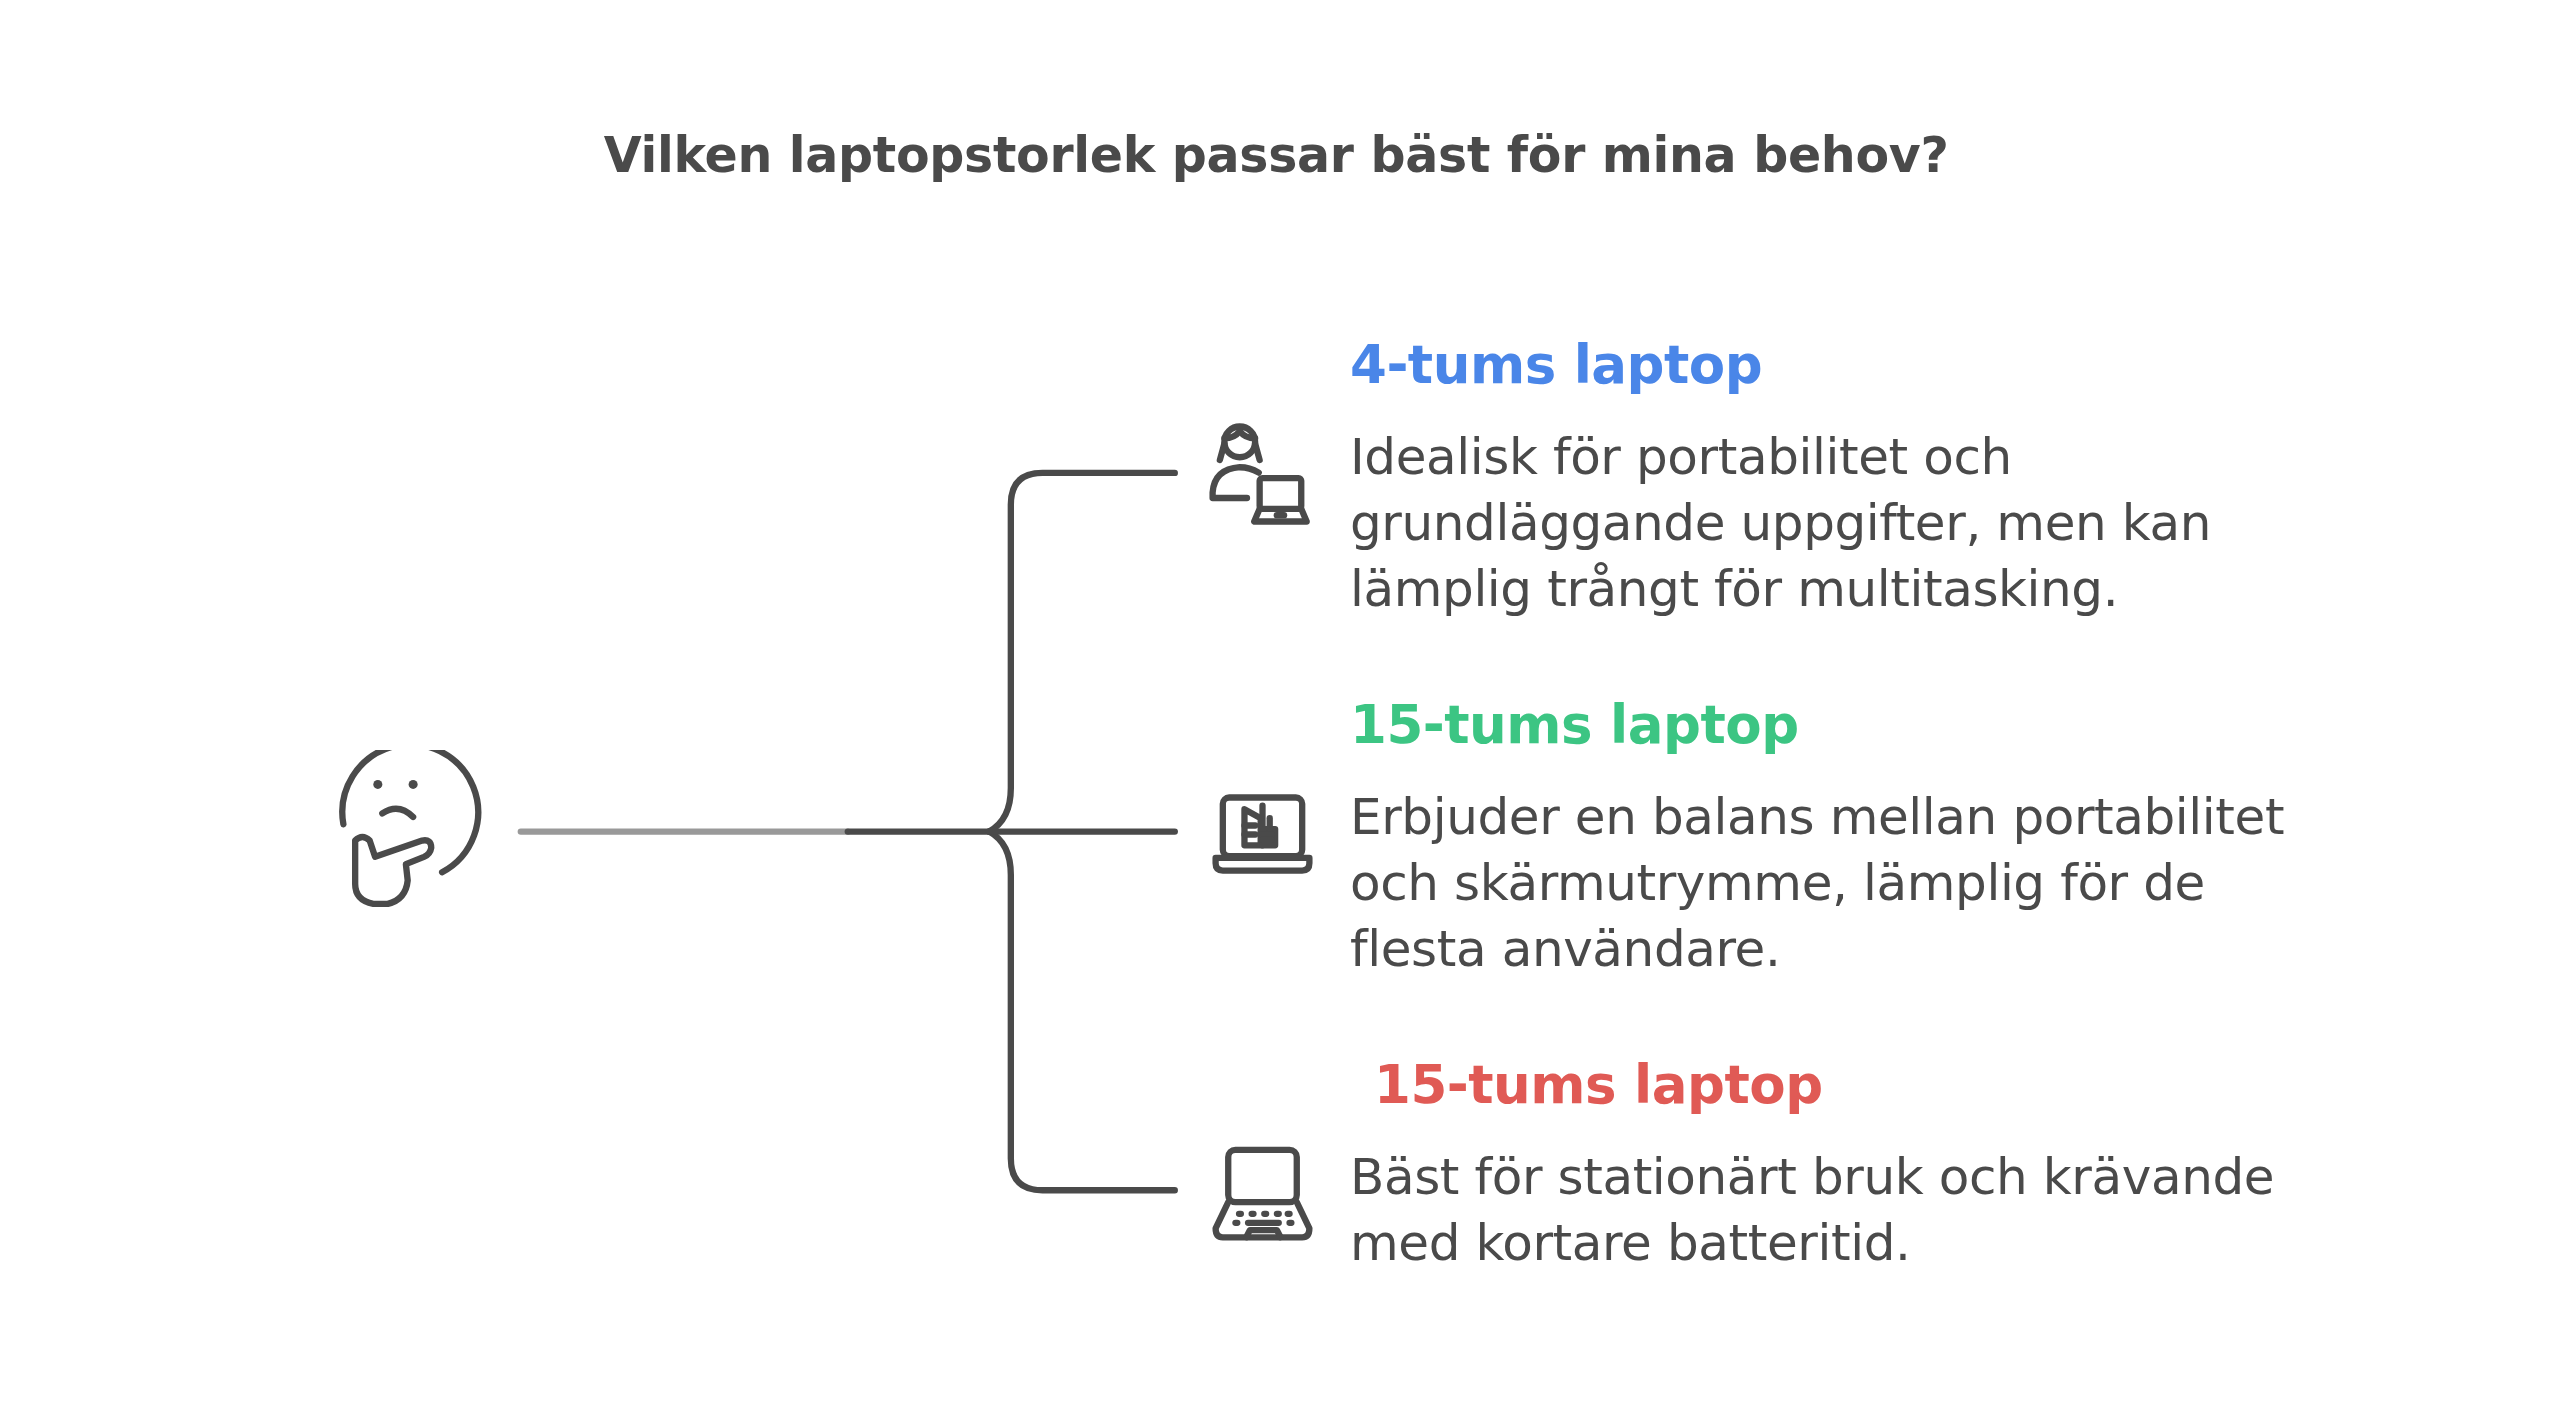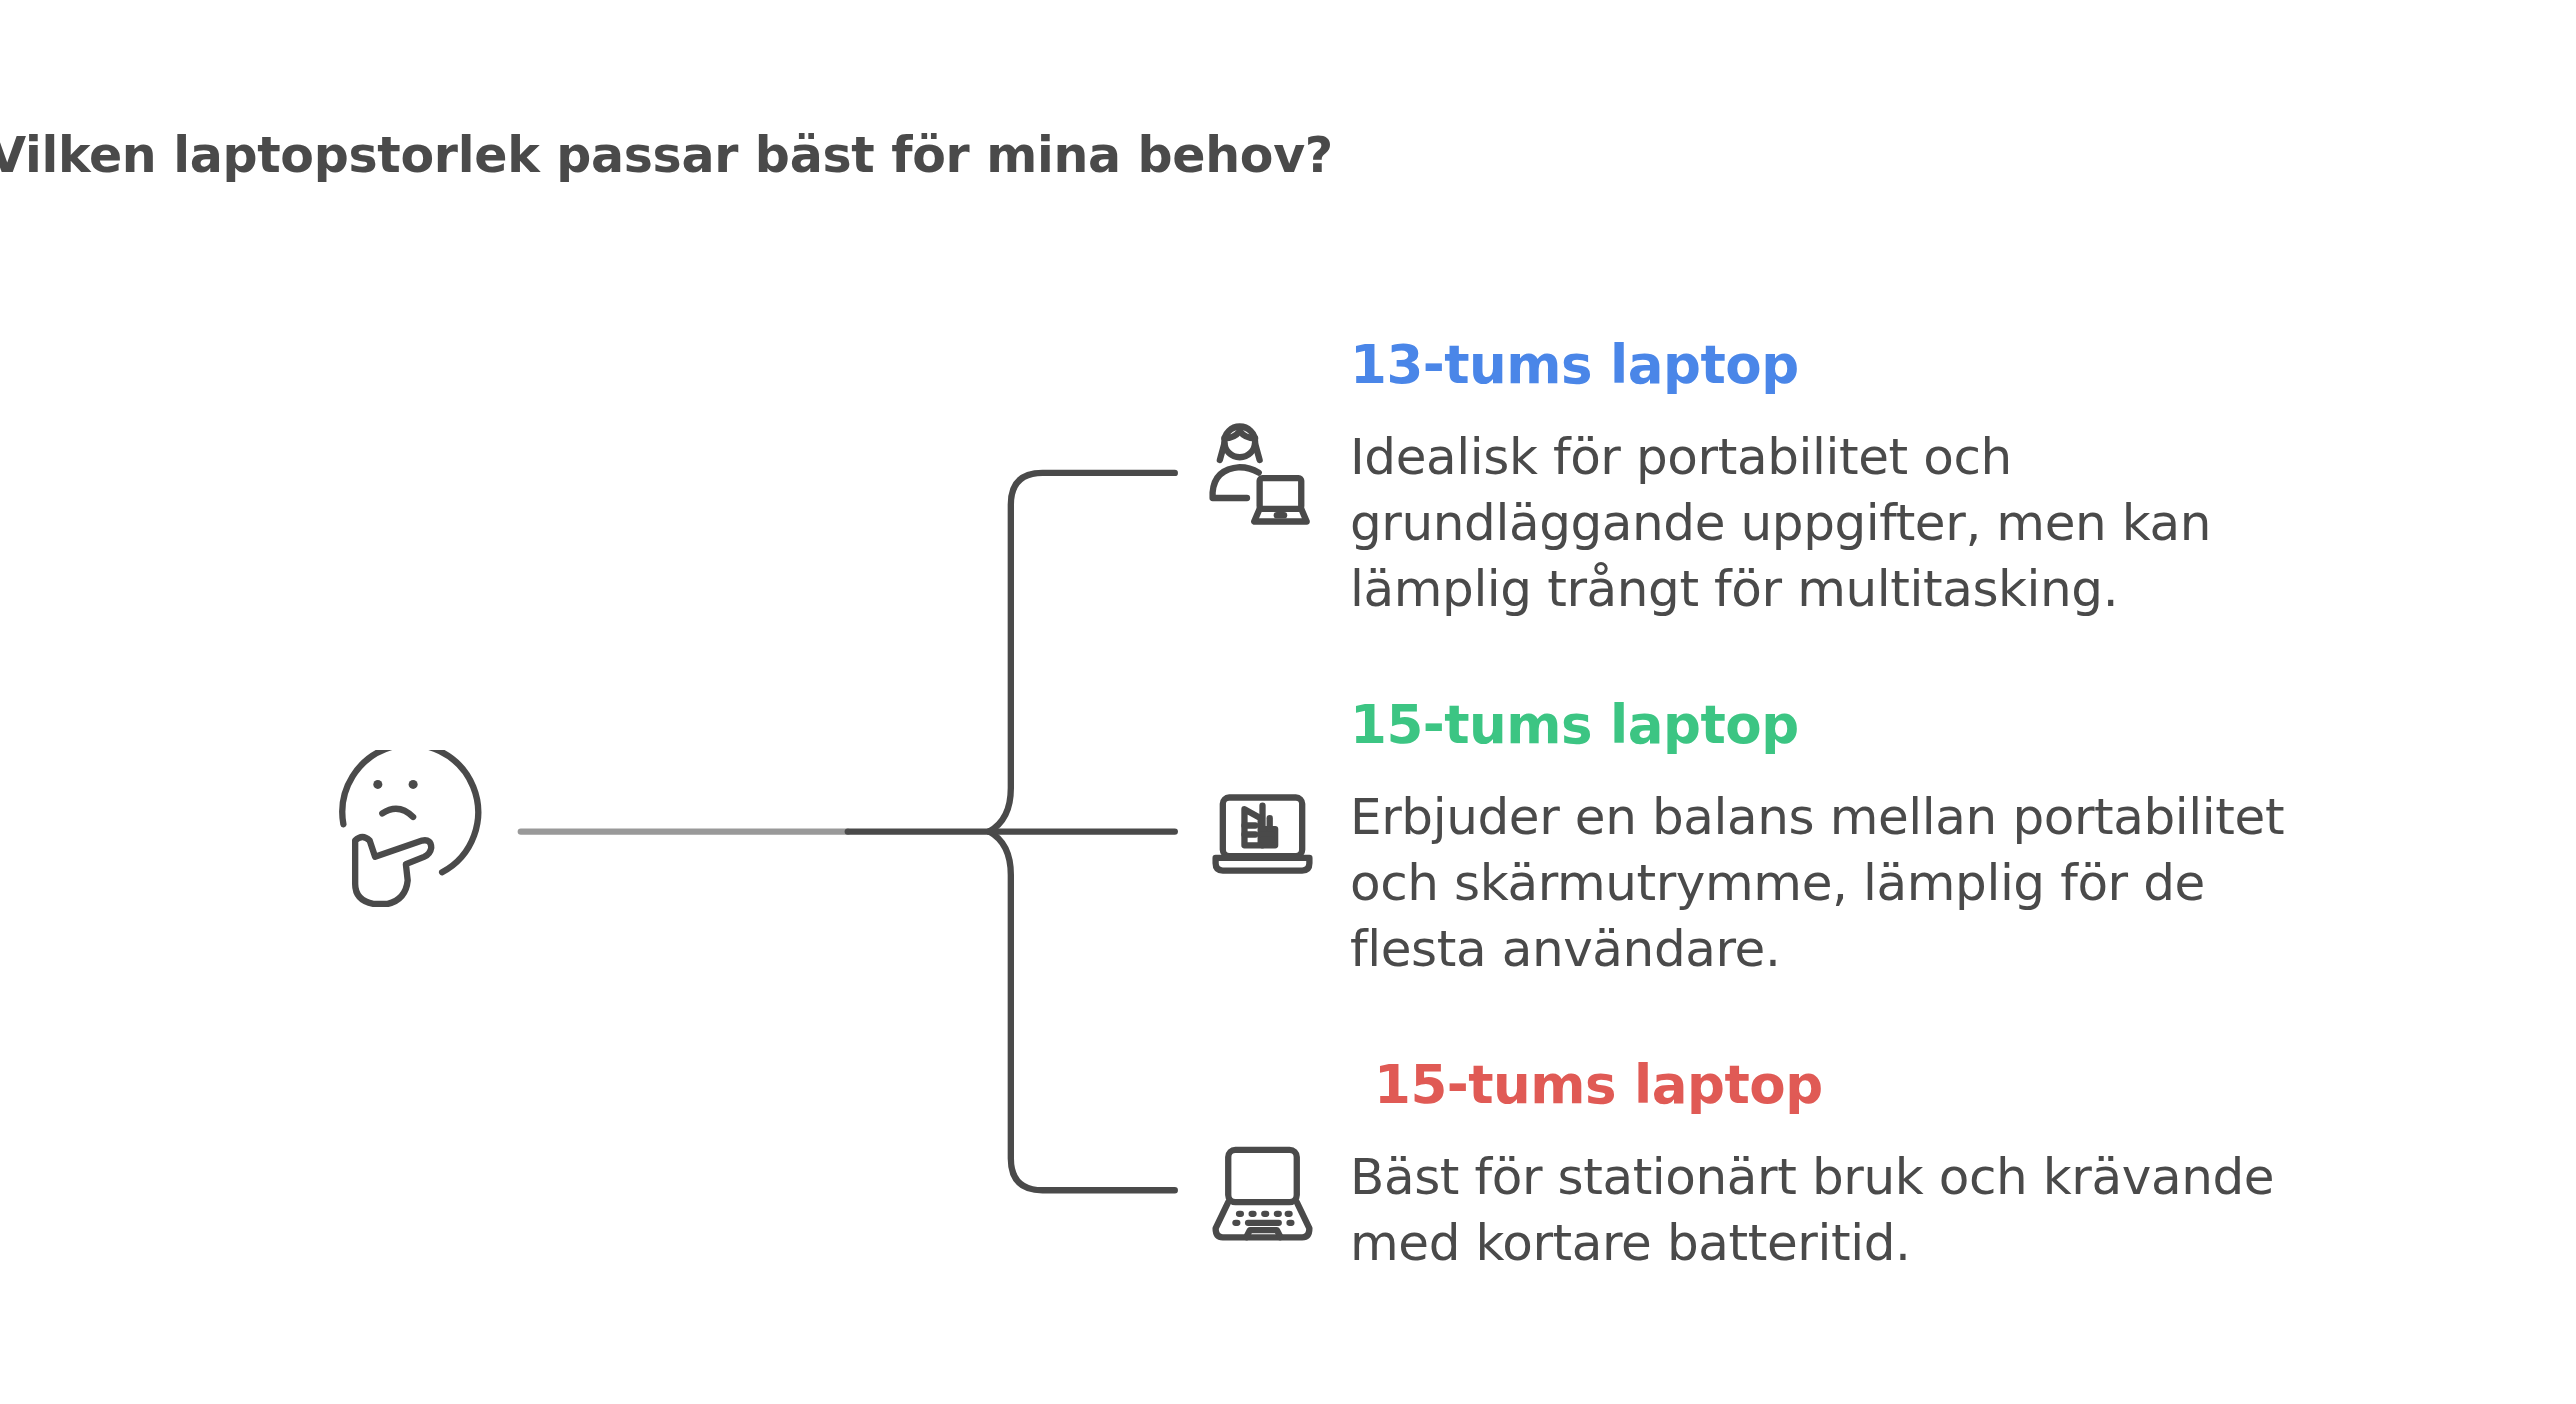--- a/index.html
+++ b/index.html
@@ -1,18 +1,18 @@
 <!DOCTYPE html>
 <html style="font-size:14.5px"><head>
 <meta charset="utf-8">
 <style>
   html, body { margin: 0; padding: 0; background: #ffffff; }
   body { width: 2576px; height: 1405px; position: relative; overflow: hidden;
          font-family: "DejaVu Sans", "Liberation Sans", sans-serif; color: #4a4a4a; }
-  .title { position: absolute; left: 0; width: 2576px; top: 127px; 
+  .title { position: absolute; left: 0; width: 2576px; top: 127px; text-align: center;
            font-size: 49px; font-weight: bold; color: #4a4a4a; letter-spacing: -0.3px; white-space: nowrap; }
   .title-inner { display: inline-block; transform: translateX(-11.8px); }
   svg.connectors { position: absolute; left: 0; top: 0; }
   .option { position: absolute; left: 1350px; width: 1177px; }
   .option-heading { font-size: 53px; font-weight: bold; line-height: 63px; white-space: nowrap; letter-spacing: -0.5px; }
   .option-desc { margin-top: 28px; font-size: 50px; line-height: 66px; font-weight: normal;
                  color: #4a4a4a; white-space: nowrap; letter-spacing: -0.4px; }
   .option-desc span { display: block; }
   .icon { position: absolute; }
   .icon svg { display: block; }
@@ -79,21 +79,21 @@
     <line x1="72" y1="76" x2="74" y2="76"></line>
     <line x1="84" y1="76" x2="86" y2="76"></line>
     <line x1="26" y1="86" x2="28" y2="86"></line>
     <line x1="40" y1="86" x2="74" y2="86"></line>
     <line x1="86" y1="86" x2="88" y2="86"></line>
     <path d="M38 102 L42 94 L72 94 L76 102"></path>
   </svg>
 </div>
 
 <div class="option" style="top:333px;">
-  <div class="option-heading" style="color:#4a86e8;">13-tums laptop</div>
+  <div class="option-heading" style="color:#4a86e8;">4-tums laptop</div>
   <div class="option-desc">
     <span>Idealisk för portabilitet och</span>
     <span>grundläggande uppgifter, men kan</span>
     <span>lämplig trångt för multitasking.</span>
   </div>
 </div>
 
 <div class="option" style="top:693px;">
   <div class="option-heading" style="color:#3cc583;">15-tums laptop</div>
   <div class="option-desc">

